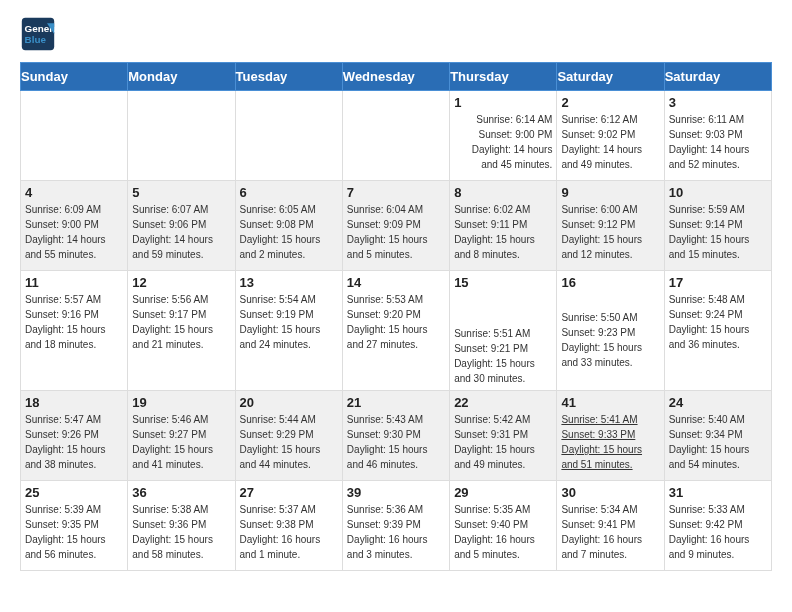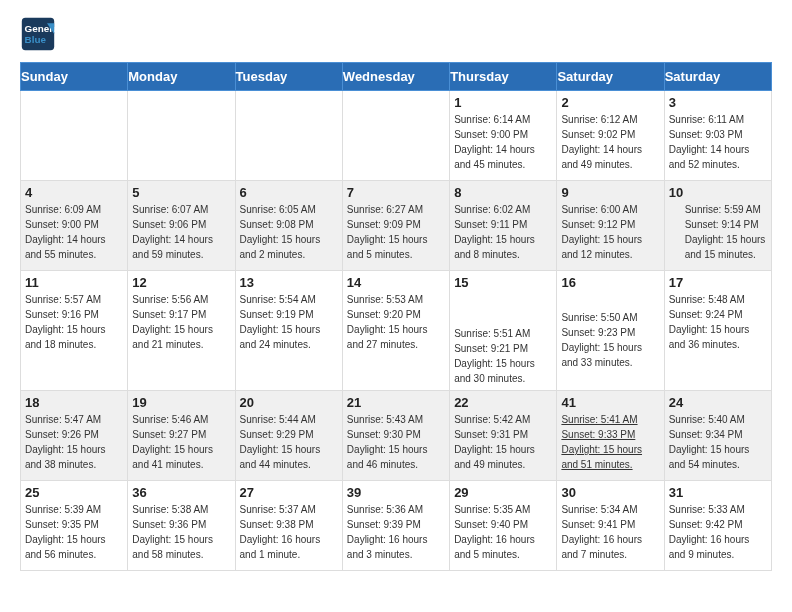--- a/index.html
+++ b/index.html
@@ -115,21 +115,21 @@
         </tr>
     </thead>
     <tbody id="calendar-body">
     <tr>
           <td></td>
           <td></td>
           <td></td>
           <td></td>
           <td>
             <span class="day-num">1</span>
-            <div class="day-info" style="white-space: pre-line;">Sunrise: 6:14 AM
+            <div class="day-info" style="white-space: pre-line; text-align: right;">Sunrise: 6:14 AM
 Sunset: 9:00 PM
 Daylight: 14 hours
 and 45 minutes.</div>
           </td>
           <td>
             <span class="day-num">2</span>
             <div class="day-info" style="white-space: pre-line;">Sunrise: 6:12 AM
 Sunset: 9:02 PM
 Daylight: 14 hours
 and 49 minutes.</div>
@@ -159,42 +159,42 @@
           </td>
           <td>
             <span class="day-num">6</span>
             <div class="day-info" style="white-space: pre-line;">Sunrise: 6:05 AM
 Sunset: 9:08 PM
 Daylight: 15 hours
 and 2 minutes.</div>
           </td>
           <td>
             <span class="day-num">7</span>
-            <div class="day-info" style="white-space: pre-line;">Sunrise: 6:27 AM
+            <div class="day-info" style="white-space: pre-line;">Sunrise: 6:04 AM
 Sunset: 9:09 PM
 Daylight: 15 hours
 and 5 minutes.</div>
           </td>
           <td>
             <span class="day-num">8</span>
             <div class="day-info" style="white-space: pre-line;">Sunrise: 6:02 AM
 Sunset: 9:11 PM
 Daylight: 15 hours
 and 8 minutes.</div>
           </td>
           <td>
             <span class="day-num">9</span>
             <div class="day-info" style="white-space: pre-line;">Sunrise: 6:00 AM
 Sunset: 9:12 PM
 Daylight: 15 hours
 and 12 minutes.</div>
           </td>
           <td>
             <span class="day-num">10</span>
-            <div class="day-info" style="white-space: pre-line; margin-left: 16px;">Sunrise: 5:59 AM
+            <div class="day-info" style="white-space: pre-line;">Sunrise: 5:59 AM
 Sunset: 9:14 PM
 Daylight: 15 hours
 and 15 minutes.</div>
           </td>
         </tr>
         <tr>
           <td>
             <span class="day-num">11</span>
             <div class="day-info" style="white-space: pre-line;">Sunrise: 5:57 AM
 Sunset: 9:16 PM

